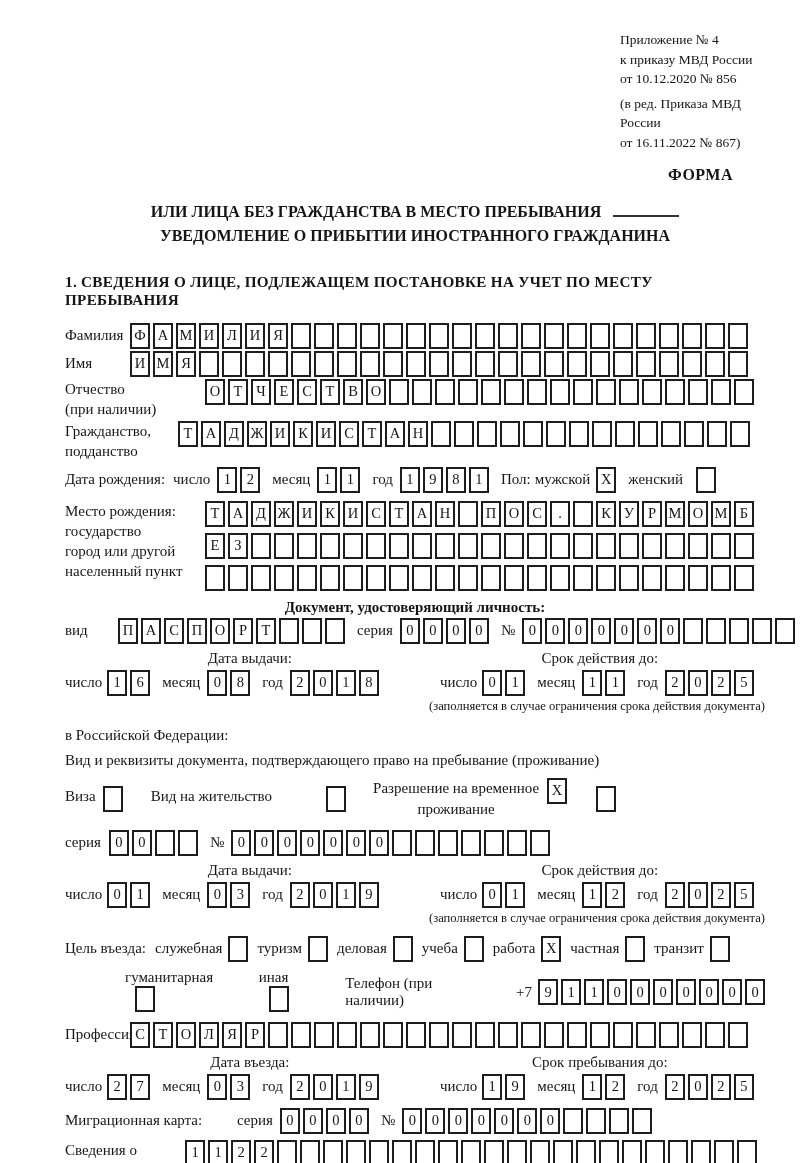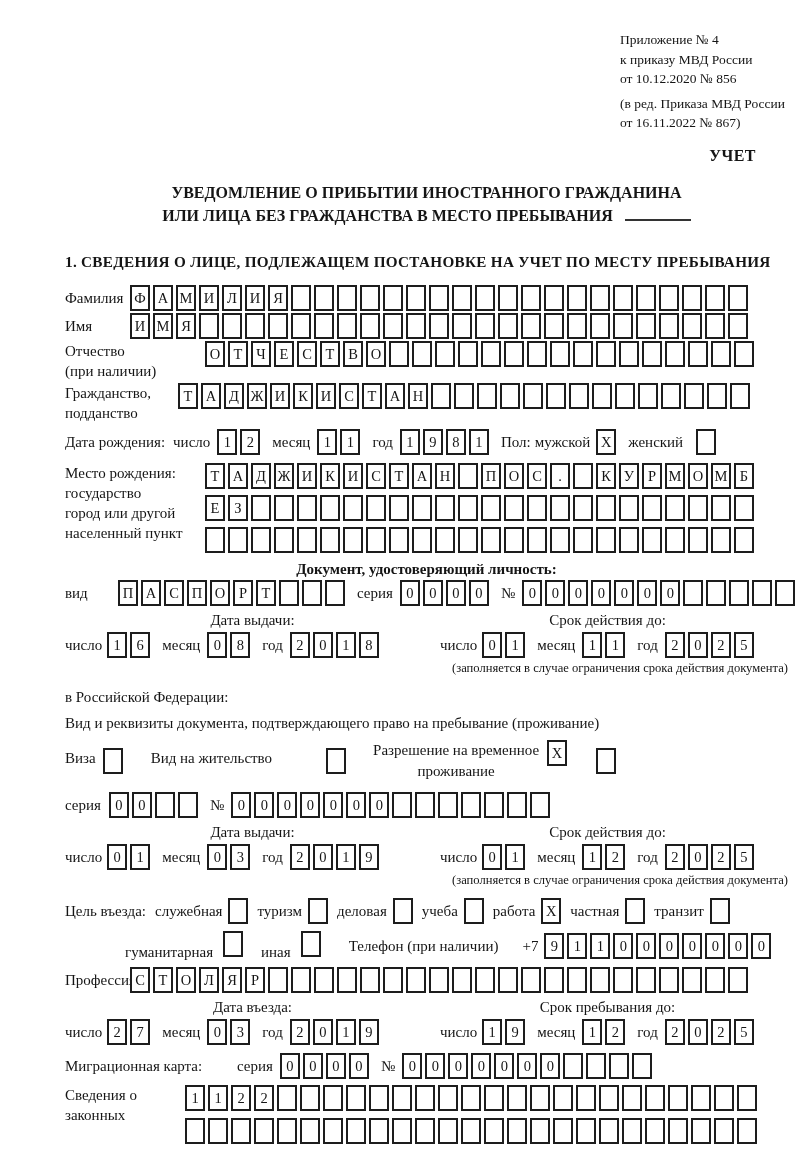--- a/index.html
+++ b/index.html
@@ -1,18 +1,18 @@
 <!DOCTYPE html>
 <html><head>
 <meta charset="utf-8">
 <style>
   html,body{margin:0;padding:0;background:#fff;}
   body{width:800px;height:1163px;overflow:hidden;color:#151515;
        font-family:"Liberation Serif","DejaVu Serif",serif;font-size:15px;}
-  .page{position:relative;width:800px;height:1163px;background:#fff;box-sizing:border-box;padding:30px 12px 0 65px;}
+  .page{position:relative;width:800px;height:1163px;background:#fff;box-sizing:border-box;padding:30px 35px 0 65px;}
 
   
   .annex{margin-left:555px;font-size:13.5px;line-height:1.45;}
   .annex .gap{margin-top:5px;}
   .forma{margin-top:14px;text-align:right;padding-right:32px;font-weight:bold;font-size:16px;letter-spacing:.5px;}
 
   
   .title{margin-top:16px;text-align:center;font-weight:bold;font-size:16px;line-height:1.45;}
   .blankline{display:inline-block;width:66px;border-bottom:2px solid #333;height:14px;margin-left:12px;}
   .sec1{margin-top:26px;font-weight:bold;font-size:15.2px;letter-spacing:.3px;}
@@ -57,25 +57,25 @@
 
 <div class="page">
 
   <div class="annex">
     <div>Приложение № 4</div>
     <div>к приказу МВД России</div>
     <div>от 10.12.2020 № 856</div>
     <div class="gap">(в ред. Приказа МВД России</div>
     <div>от 16.11.2022 № 867)</div>
   </div>
-  <div class="forma">УЧЕТ</div>
+  <div class="forma">ФОРМА</div>
 
   <div class="title">
+    <div><span>ИЛИ ЛИЦА БЕЗ ГРАЖДАНСТВА В МЕСТО ПРЕБЫВАНИЯ</span><span class="blankline"></span></div>
     <div>УВЕДОМЛЕНИЕ О ПРИБЫТИИ ИНОСТРАННОГО ГРАЖДАНИНА</div>
-    <div><span>ИЛИ ЛИЦА БЕЗ ГРАЖДАНСТВА В МЕСТО ПРЕБЫВАНИЯ</span><span class="blankline"></span></div>
   </div>
 
   <div class="sec1">1. СВЕДЕНИЯ О ЛИЦЕ, ПОДЛЕЖАЩЕМ ПОСТАНОВКЕ НА УЧЕТ ПО МЕСТУ ПРЕБЫВАНИЯ</div>
 
   <div class="frow mt14">
     <span class="lbl w65">Фамилия</span>
     <span class="cells">
         <span class="cell">Ф</span>
         <span class="cell">А</span>
         <span class="cell">М</span>

